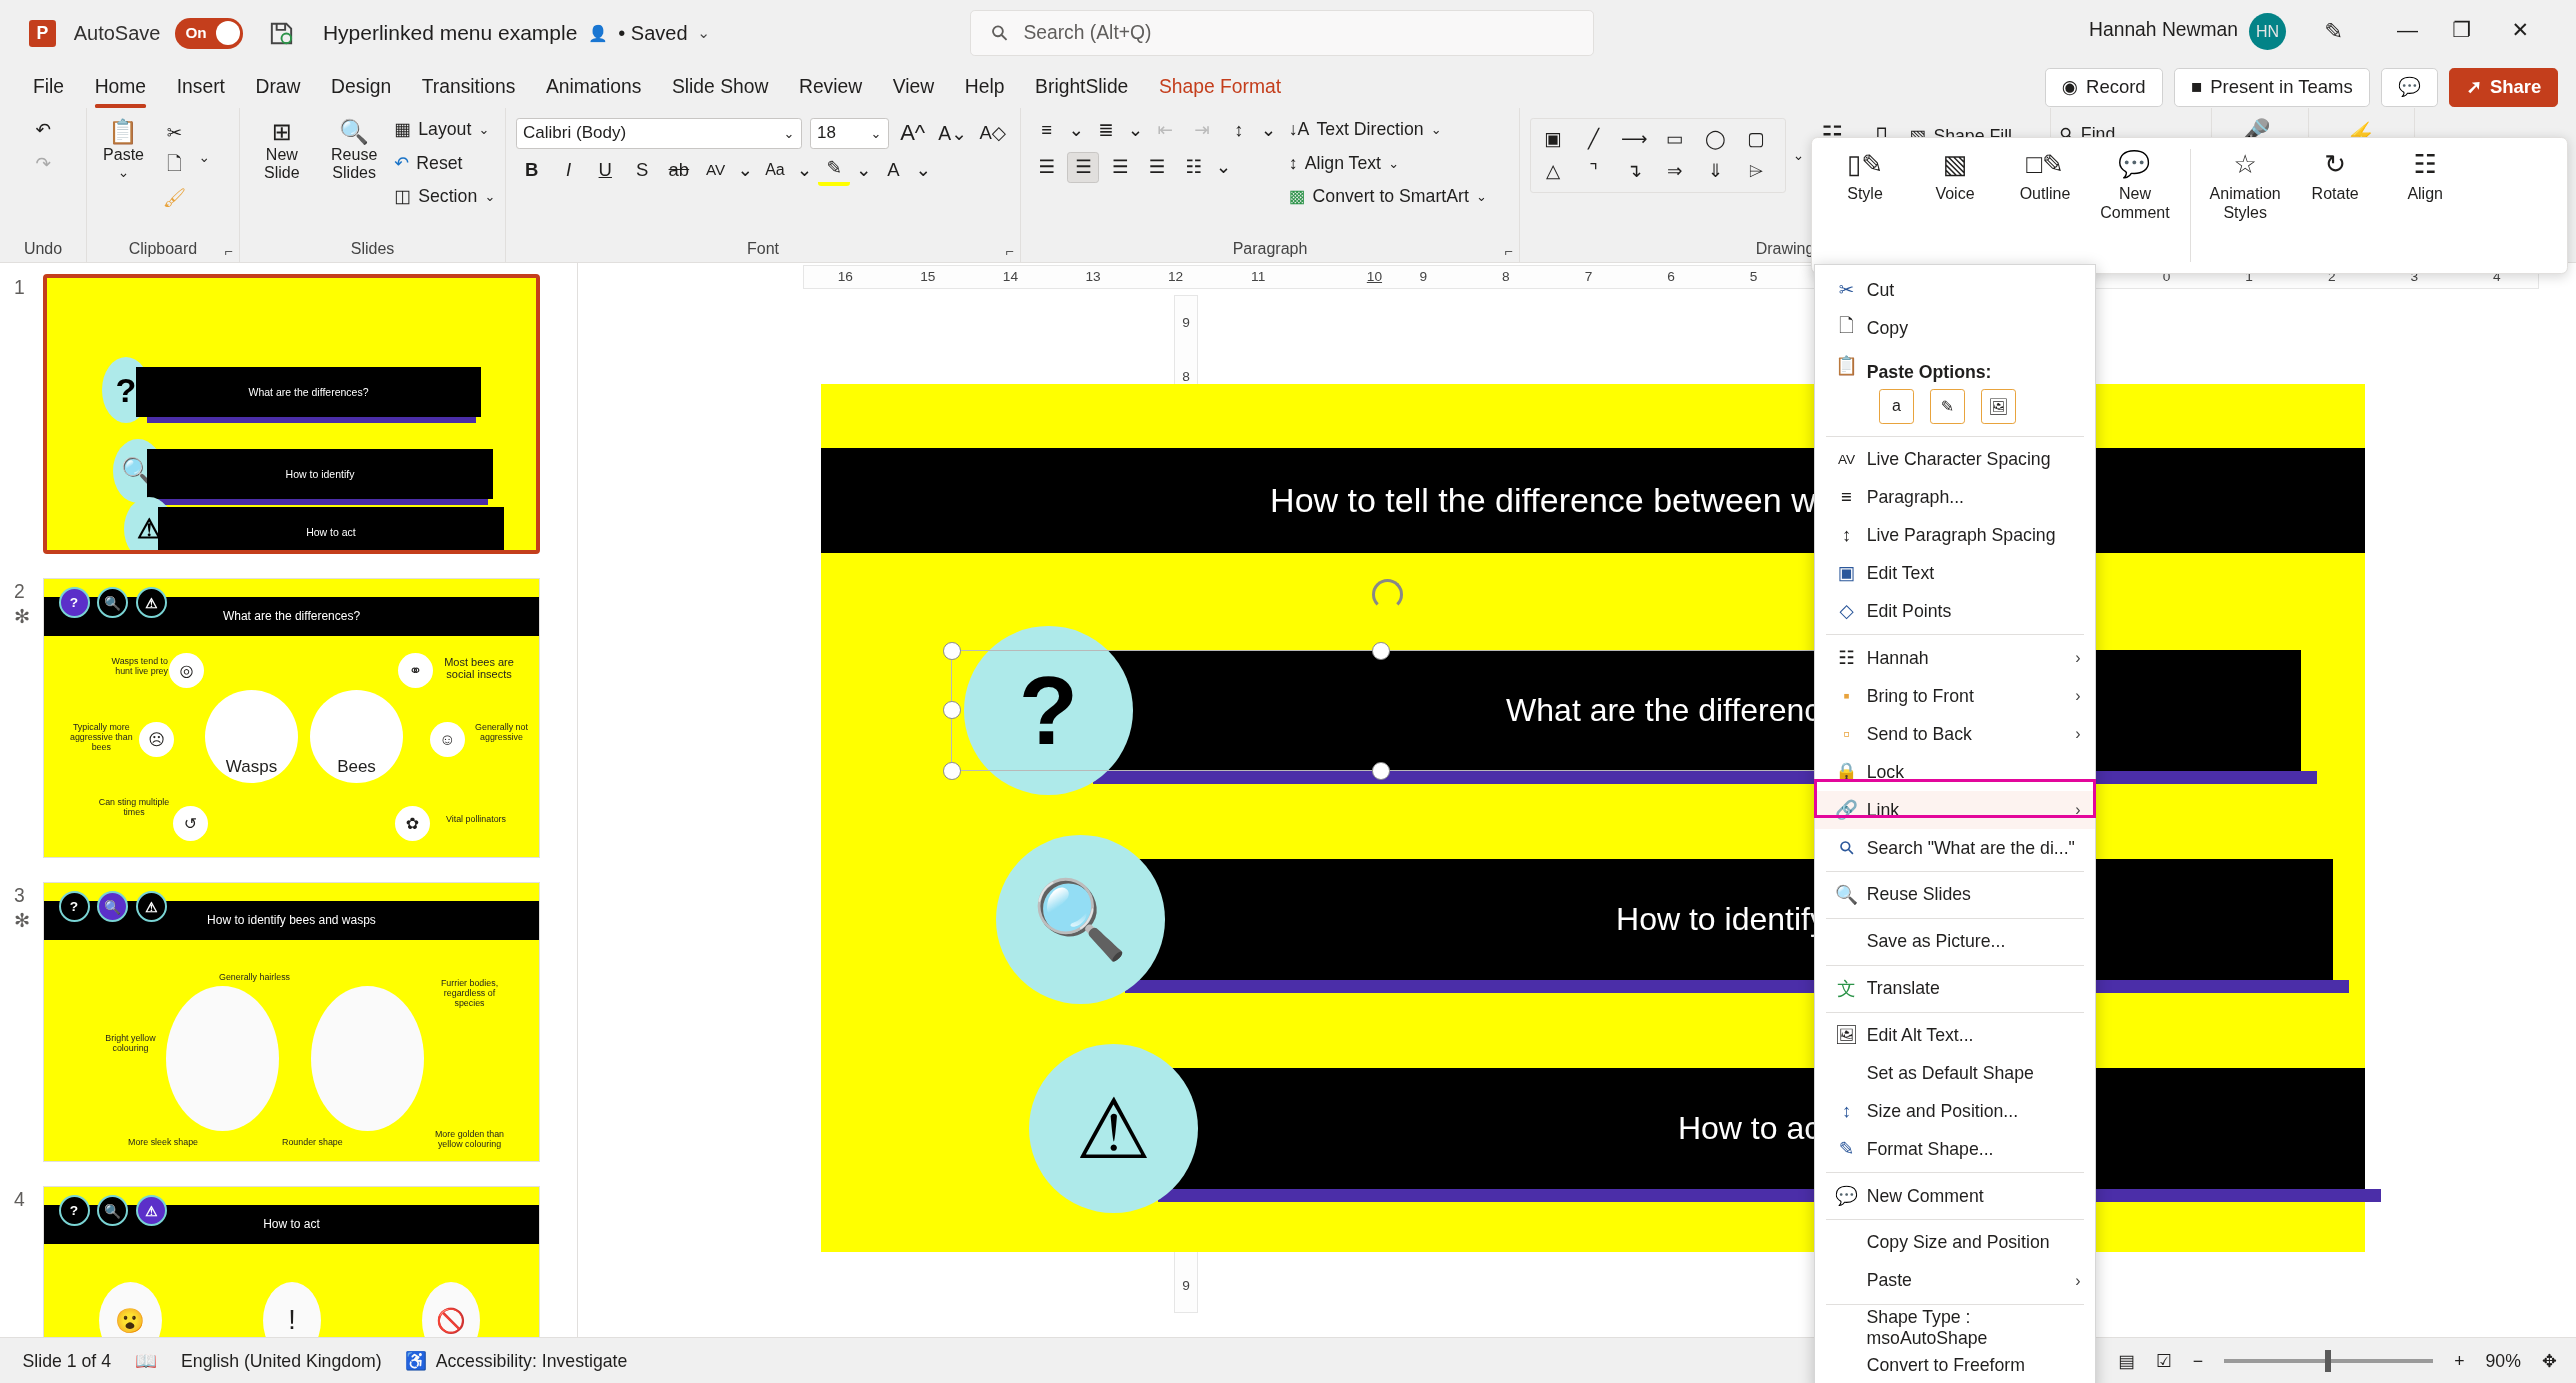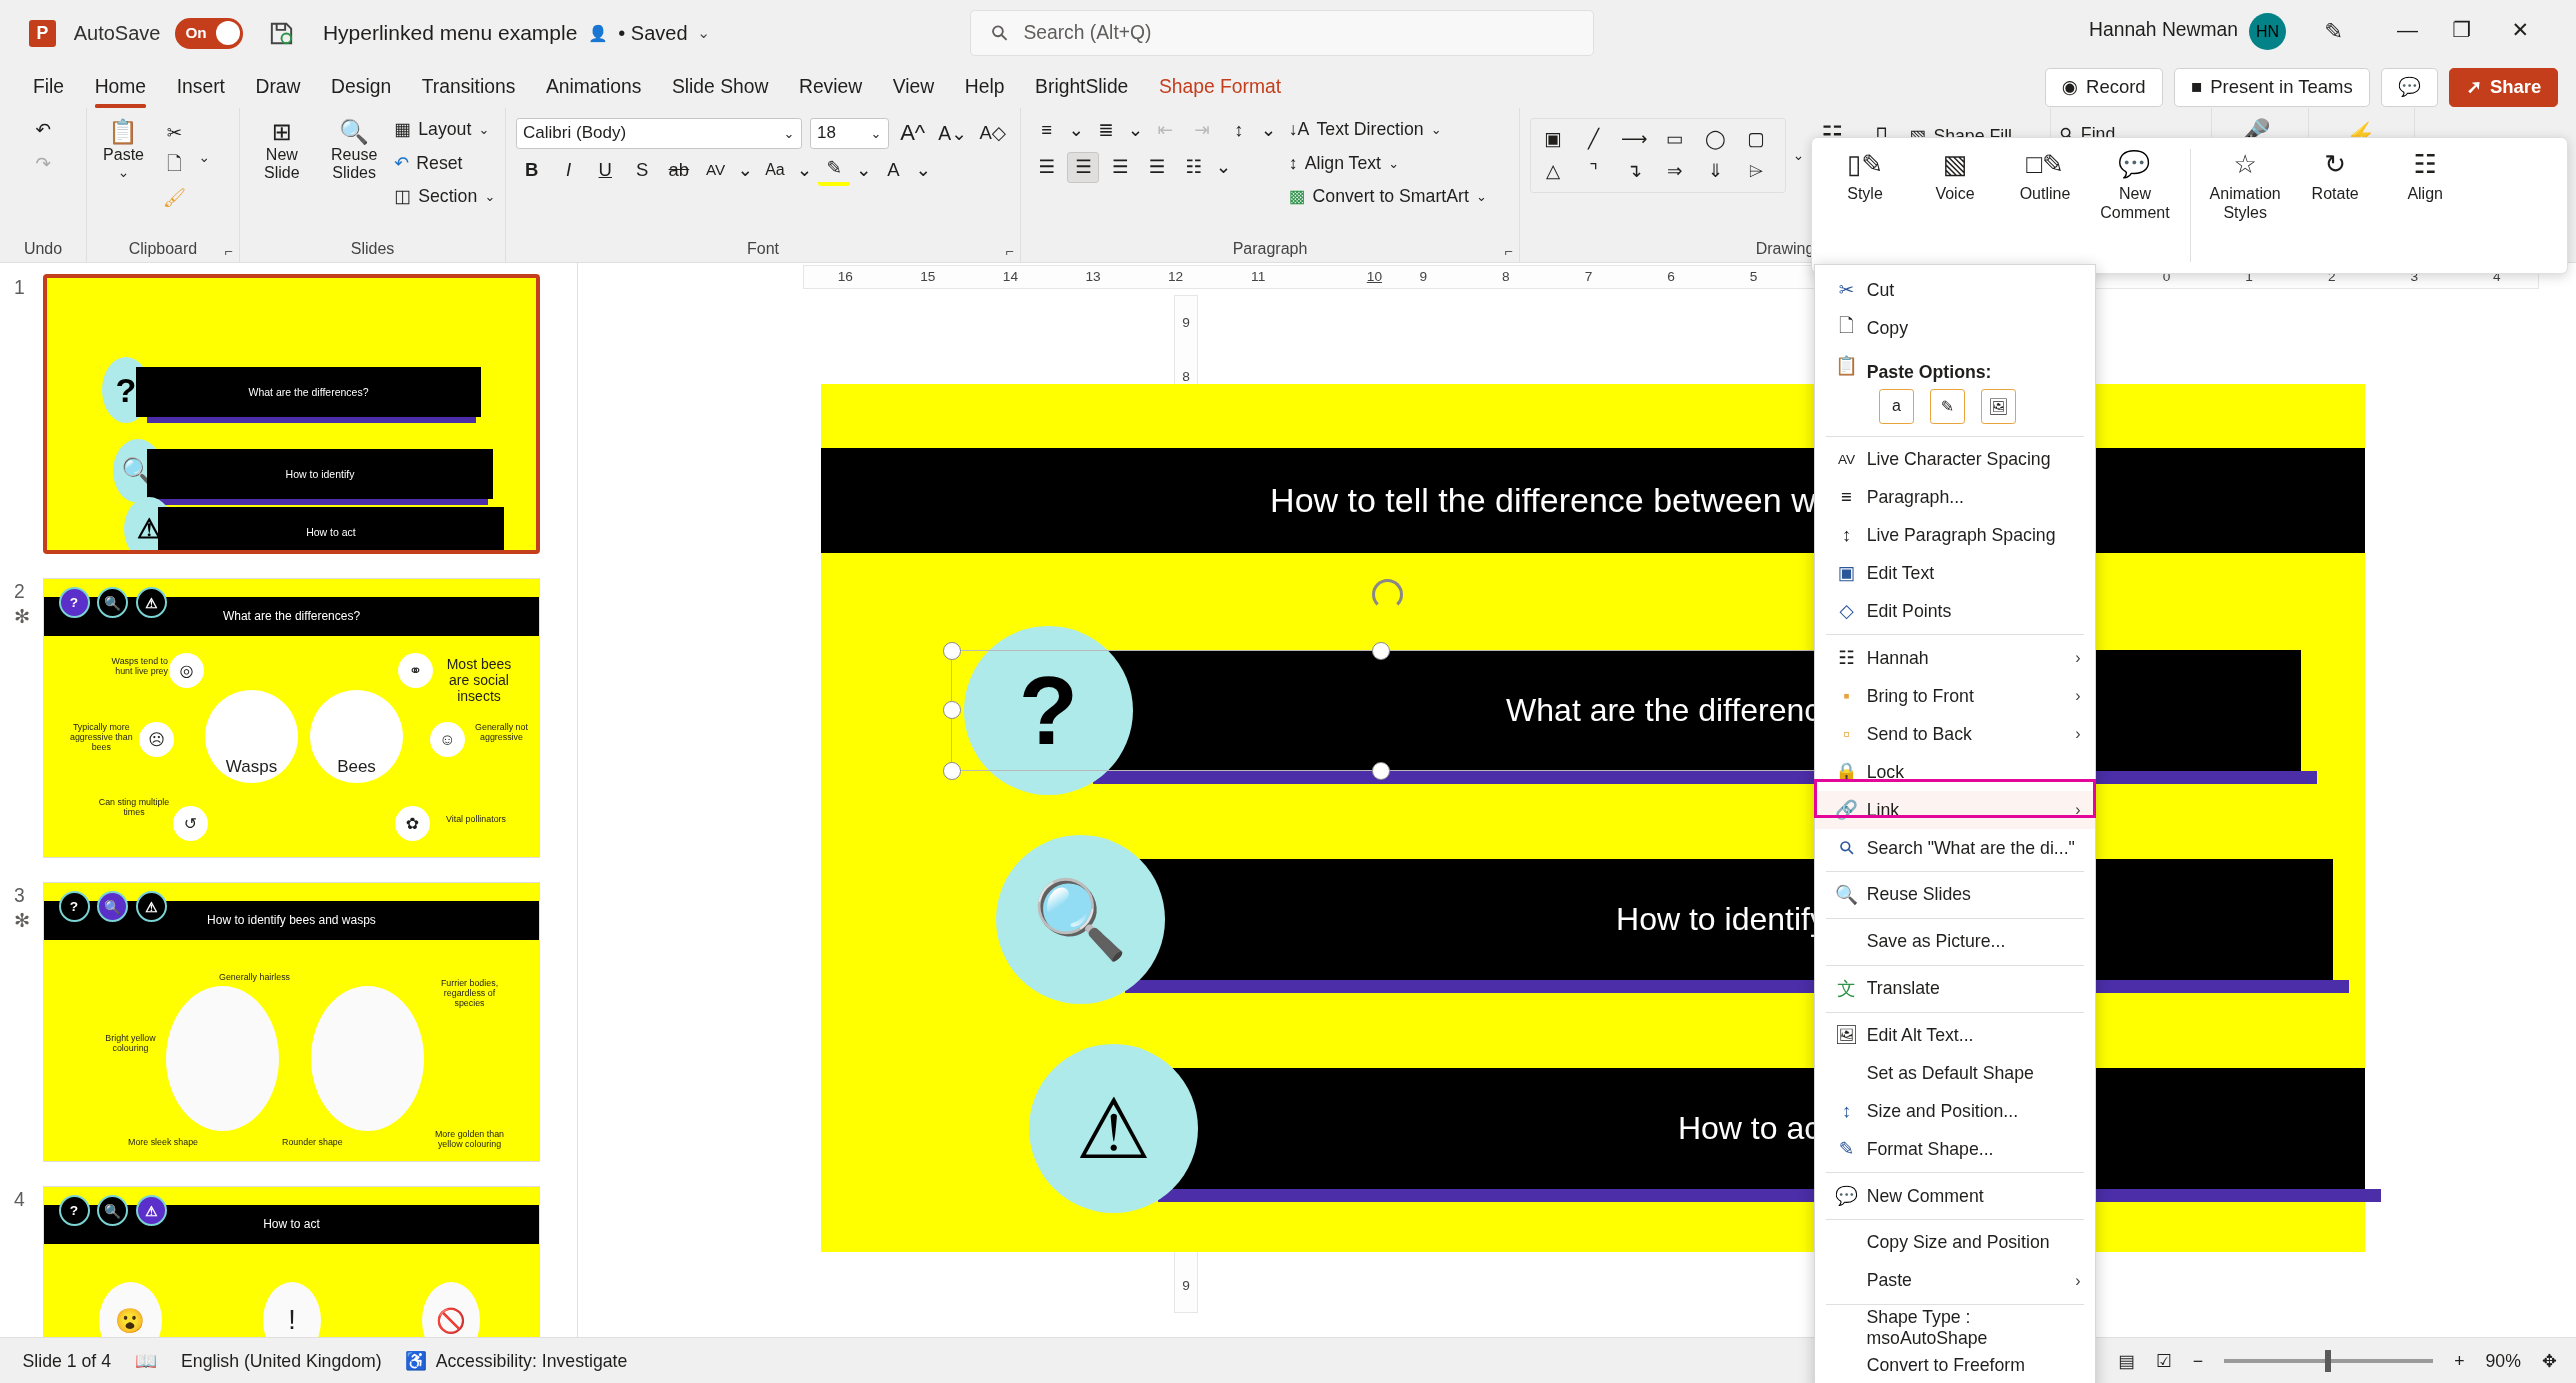--- a/index.html
+++ b/index.html
@@ -20,21 +20,21 @@
   .doc-title { margin-left:27px; font-size:21px; color:#201f1e; }
   .person-ico { margin-left:11.3px; font-size:16px; color:#444; }
   .saved-txt { margin-left:9.7px; font-size:20px; color:#201f1e; }
   .chev { margin-left:9.7px; font-size:15.3px; color:#444; }
   .searchbox { position:absolute; left:970px; top:9.7px; width:624px; height:46px; background:#f9f8f8;
      border:0.8px solid #e1dfdd; border-radius:4.8px; display:flex; align-items:center; padding-left:21px; }
   .searchbox .mag { font-size:21px; color:#605e5c; transform:rotate(-45deg); }
   .searchbox .ph { margin-left:16px; font-size:19.3px; color:#605e5c; }
   .user-name { position:absolute; right:338px; top:19.3px; font-size:19.3px; color:#201f1e; }
   .avatar { position:absolute; right:290px; top:13px; width:37px; height:37px; border-radius:50%;
-     background:#038387; color:#000000; font-size:16px; display:flex; align-items:center; justify-content:center; }
+     background:#038387; color:#e5e5e5; font-size:16px; display:flex; align-items:center; justify-content:center; }
   .pen-ico { position:absolute; right:233px; top:17.7px; font-size:22.5px; }
   .wbtn { position:absolute; top:17.7px; font-size:21px; color:#201f1e; cursor:default; }
   .wmin { right:158px; } .wmax { right:105px; } .wclose { right:47px; }
 
   
   .tabrow { height:42px; background:#f0f0f0; display:flex; align-items:center; padding-left:17.7px; position:relative; }
   .tab { font-size:19.3px; color:#201f1e; padding:4.8px 15.3px; position:relative; }
   .tab.active { font-weight:normal; }
   .tab.active::after { content:""; position:absolute; left:15.3px; right:15.3px; bottom:-4.8px; height:3.2px; background:#c43e1c; border-radius:1.6px; }
   .tab.shapefmt { color:#c43e1c; }
@@ -474,21 +474,21 @@
           </div>
         <div style="position:absolute; left:125px; top:74px; width:35px; height:35px; border-radius:50%; background:#fff; display:flex; align-items:center; justify-content:center; font-size:16px;">◎</div>
         <div style="position:absolute; left:95px; top:143px; width:35px; height:35px; border-radius:50%; background:#fff; display:flex; align-items:center; justify-content:center; font-size:16px;">☹</div>
         <div style="position:absolute; left:129px; top:227px; width:35px; height:35px; border-radius:50%; background:#fff; display:flex; align-items:center; justify-content:center; font-size:16px;">↺</div>
         <div style="position:absolute; left:354px; top:74px; width:35px; height:35px; border-radius:50%; background:#fff; display:flex; align-items:center; justify-content:center; font-size:16px;">⚭</div>
         <div style="position:absolute; left:386px; top:143px; width:35px; height:35px; border-radius:50%; background:#fff; display:flex; align-items:center; justify-content:center; font-size:16px;">☺</div>
         <div style="position:absolute; left:351px; top:227px; width:35px; height:35px; border-radius:50%; background:#fff; display:flex; align-items:center; justify-content:center; font-size:16px;">✿</div>
         <div style="position:absolute; left:50px; top:77px; width:74px; font-size:8.9px; text-align:right;">Wasps tend to hunt live prey</div>
         <div style="position:absolute; left:19.3px; top:143px; width:76px; font-size:8.9px; text-align:center;">Typically more aggressive than bees</div>
         <div style="position:absolute; left:52px; top:218px; width:76px; font-size:8.9px; text-align:center;">Can sting multiple times</div>
-        <div style="position:absolute; left:393px; top:77px; width:84px; font-size:14px; text-align:center;">Most bees are social insects</div>
+        <div style="position:absolute; left:393px; top:77px; width:84px; font-size:11px; text-align:center;">Most bees are social insects</div>
         <div style="position:absolute; left:423px; top:143px; width:69px; font-size:8.9px; text-align:center;">Generally not aggressive</div>
         <div style="position:absolute; left:390px; top:235px; width:84px; font-size:8.9px; text-align:center;">Vital pollinators</div>
       </div>
     </div>
 
     <div class="thumb-wrap" style="margin-top:24px;">
       <div class="thumb-num">3</div>
       <div class="thumb-num" style="top:27px;">✻</div>
       <div class="thumb">
         <div class="tbar" style="top:17.7px; height:39px; display:flex; align-items:center;">

